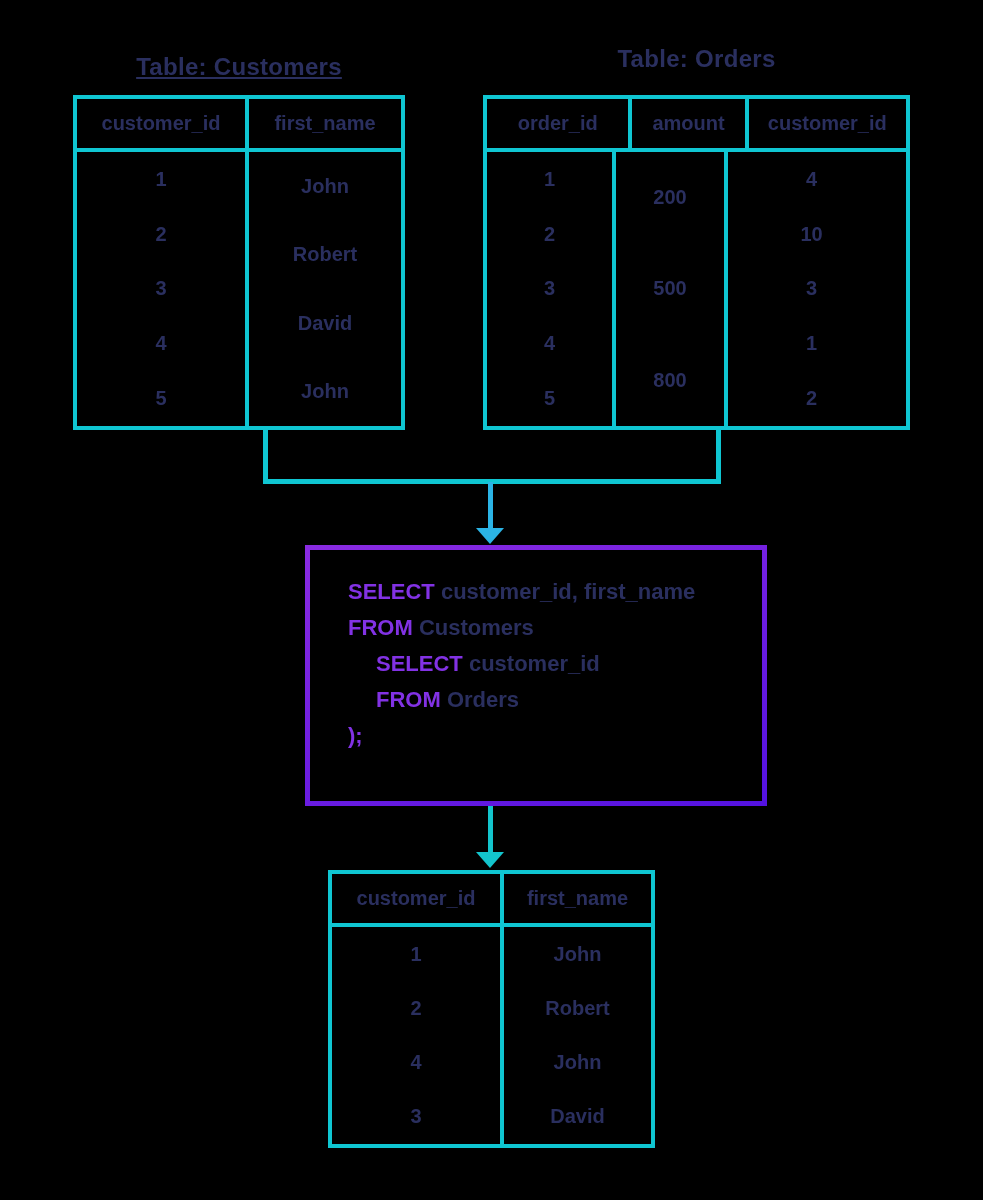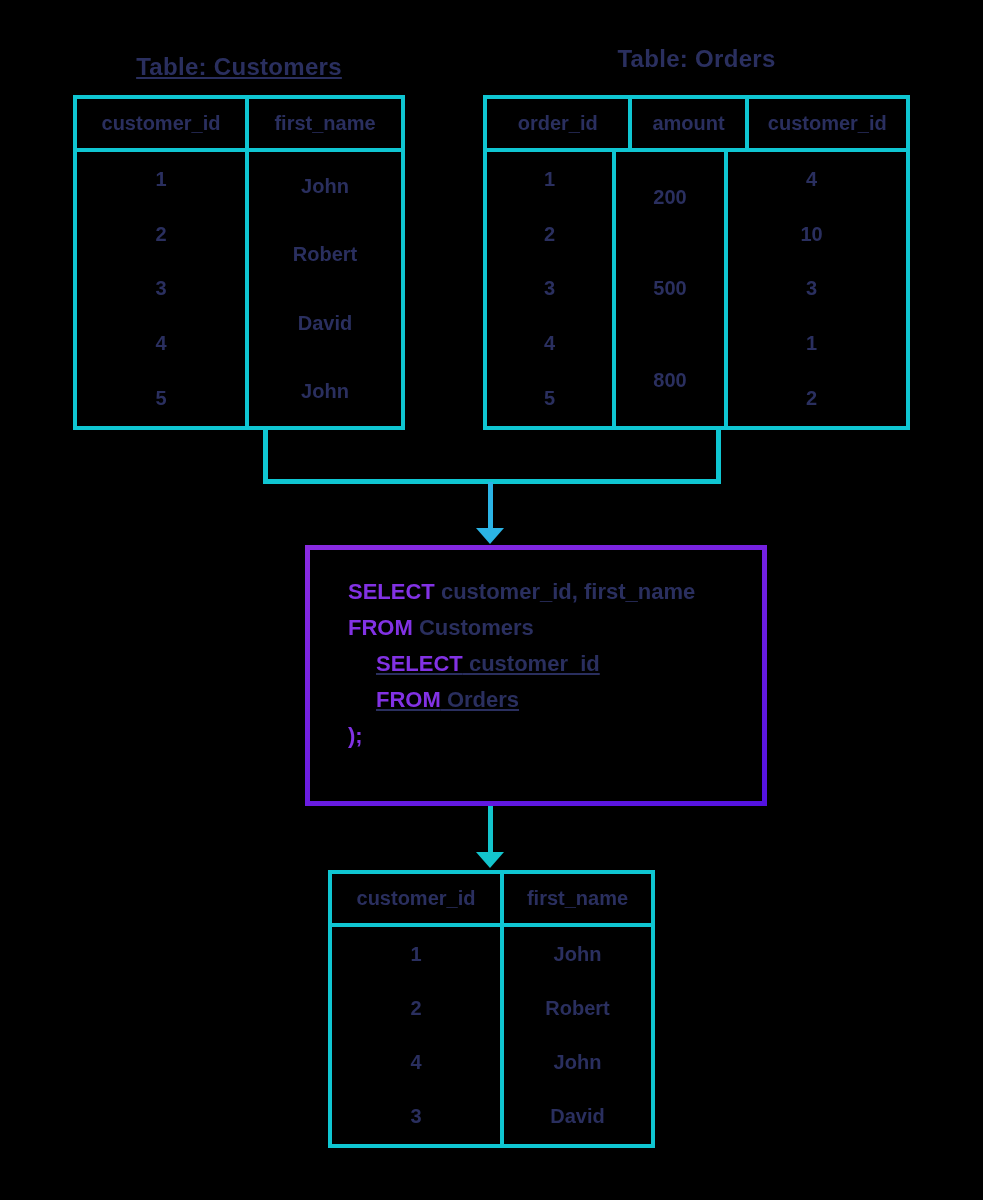--- a/index.html
+++ b/index.html
@@ -47,21 +47,21 @@
     position:absolute;box-sizing:border-box;
     border:5px solid var(--keyword);
     border-image:linear-gradient(160deg,var(--box_border_start),var(--box_border_end)) 1;
   }
   .sql-code{padding:24px 10px 0 38px;}
   .sql-line{
     font-size:22px;font-weight:bold;line-height:36px;
     color:var(--text);white-space:pre;
   }
   .sql-line .kw{color:var(--keyword);}
-  .sql-line.ind{margin-left:28px;text-decoration:underline;}
+  .sql-line.ind{margin-left:28px;}
 </style>
 </head>
 <body>
 
 <div class="canvas">
 
   <div class="tbl-title" style="left:73px;top:53px;width:332px;text-decoration:underline;">Table: Customers</div>
 
   <div class="tbl-title" style="left:483px;top:45px;width:427px;">Table: Orders</div>
 

